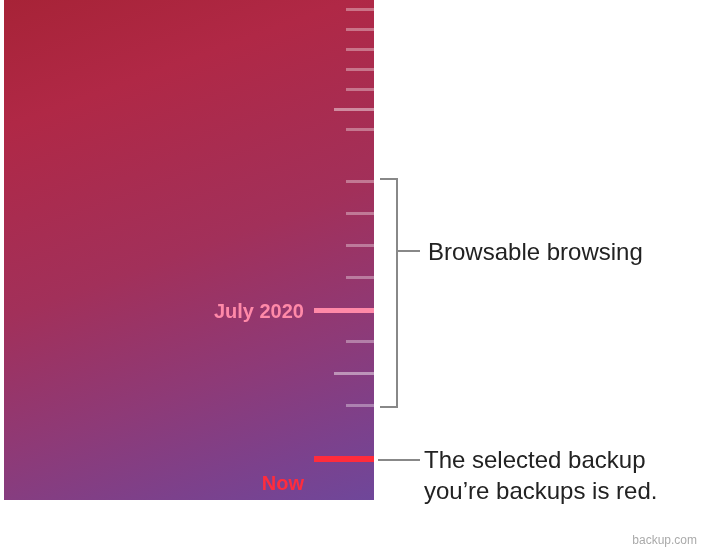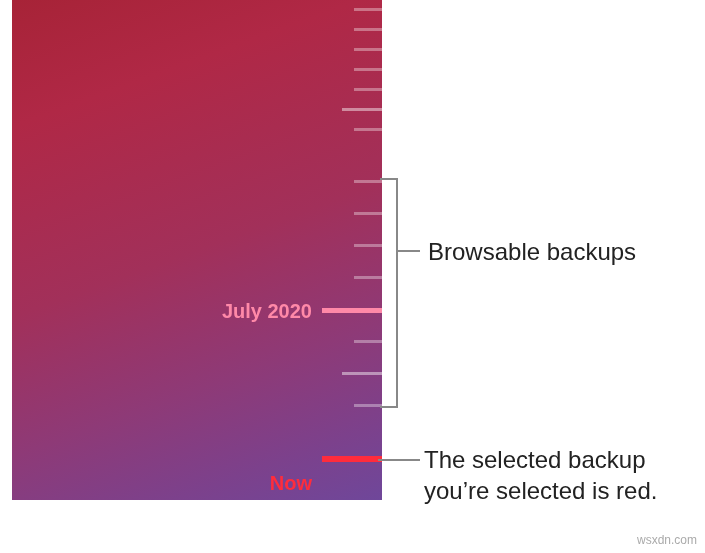--- a/index.html
+++ b/index.html
@@ -6,21 +6,21 @@
   body {
     width: 705px;
     height: 553px;
     font-family: -apple-system, "Helvetica Neue", Helvetica, Arial, sans-serif;
     background: #ffffff;
     position: relative;
     overflow: hidden;
   }
   .timeline-panel {
     position: absolute;
-    left: 12px;
+    left: 4px;
     top: 0;
     width: 370px;
     height: 500px;
     background: linear-gradient(160deg, #a72337 0%, #b02846 20%, #a2305a 50%, #8e3a77 72%, #7c418c 88%, #6f479a 100%);
   }
   .tick {
     position: absolute;
     right: 0;
     height: 3px;
     background: rgba(255,255,255,0.35);
@@ -98,21 +98,21 @@
   <div class="tick regular" style="top:340px"></div>
   <div class="tick mid" style="top:372px"></div>
   <div class="tick regular" style="top:404px"></div>
 
   <div class="tick now" style="top:456px"></div>
   <span class="tick-label now" style="top:459px">Now</span>
 </div>
 
 <div class="bracket" style="top:178px; height:230px;"></div>
 <div class="bracket-tail" style="left:398px; top:250px; width:22px;"></div>
-<div class="annotation" style="left:428px; top:236px;">Browsable backups</div>
+<div class="annotation" style="left:428px; top:236px;">Browsable browsing</div>
 
 <div class="bracket-tail" style="left:378px; top:459px; width:42px;"></div>
 <div class="annotation" style="left:424px; top:444px;">
   <span>The selected backup</span><br>
-  <span>you’re selected is red.</span>
+  <span>you’re backups is red.</span>
 </div>
 
-<div class="watermark">wsxdn.com</div>
+<div class="watermark">backup.com</div>
 
 </body></html>

